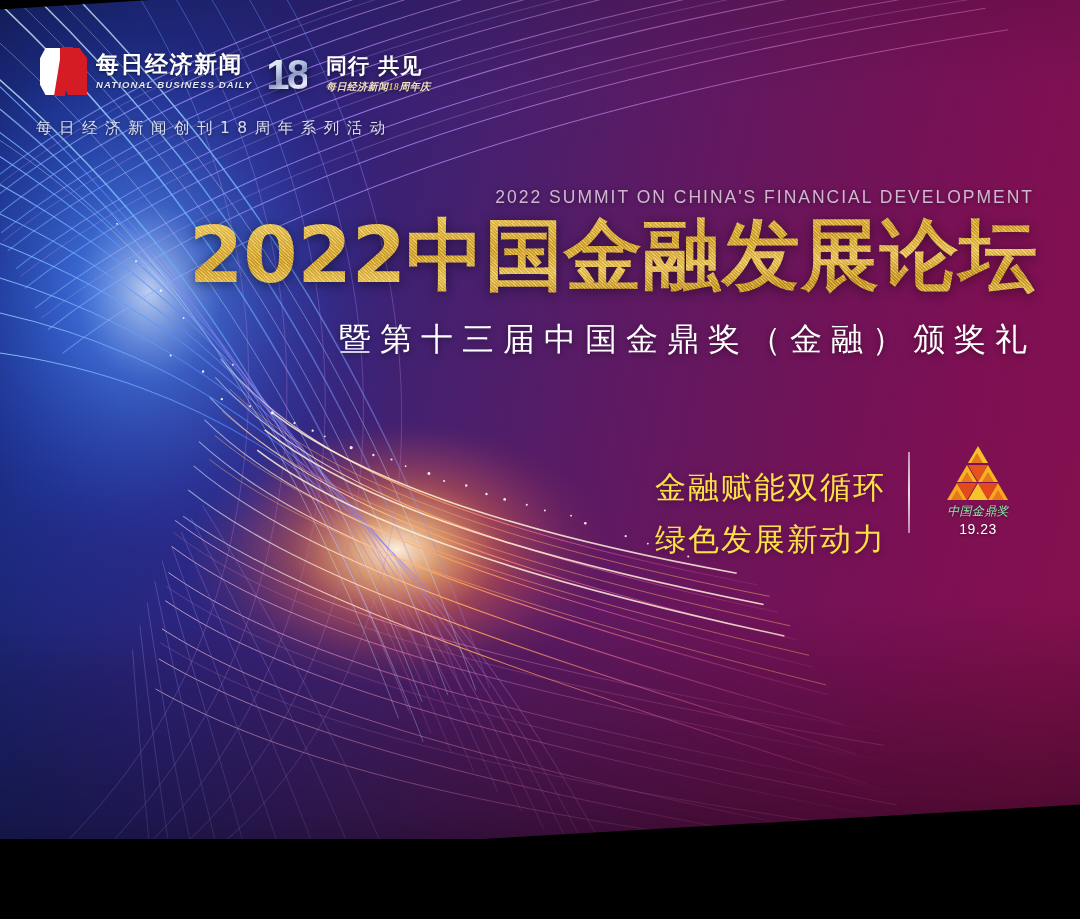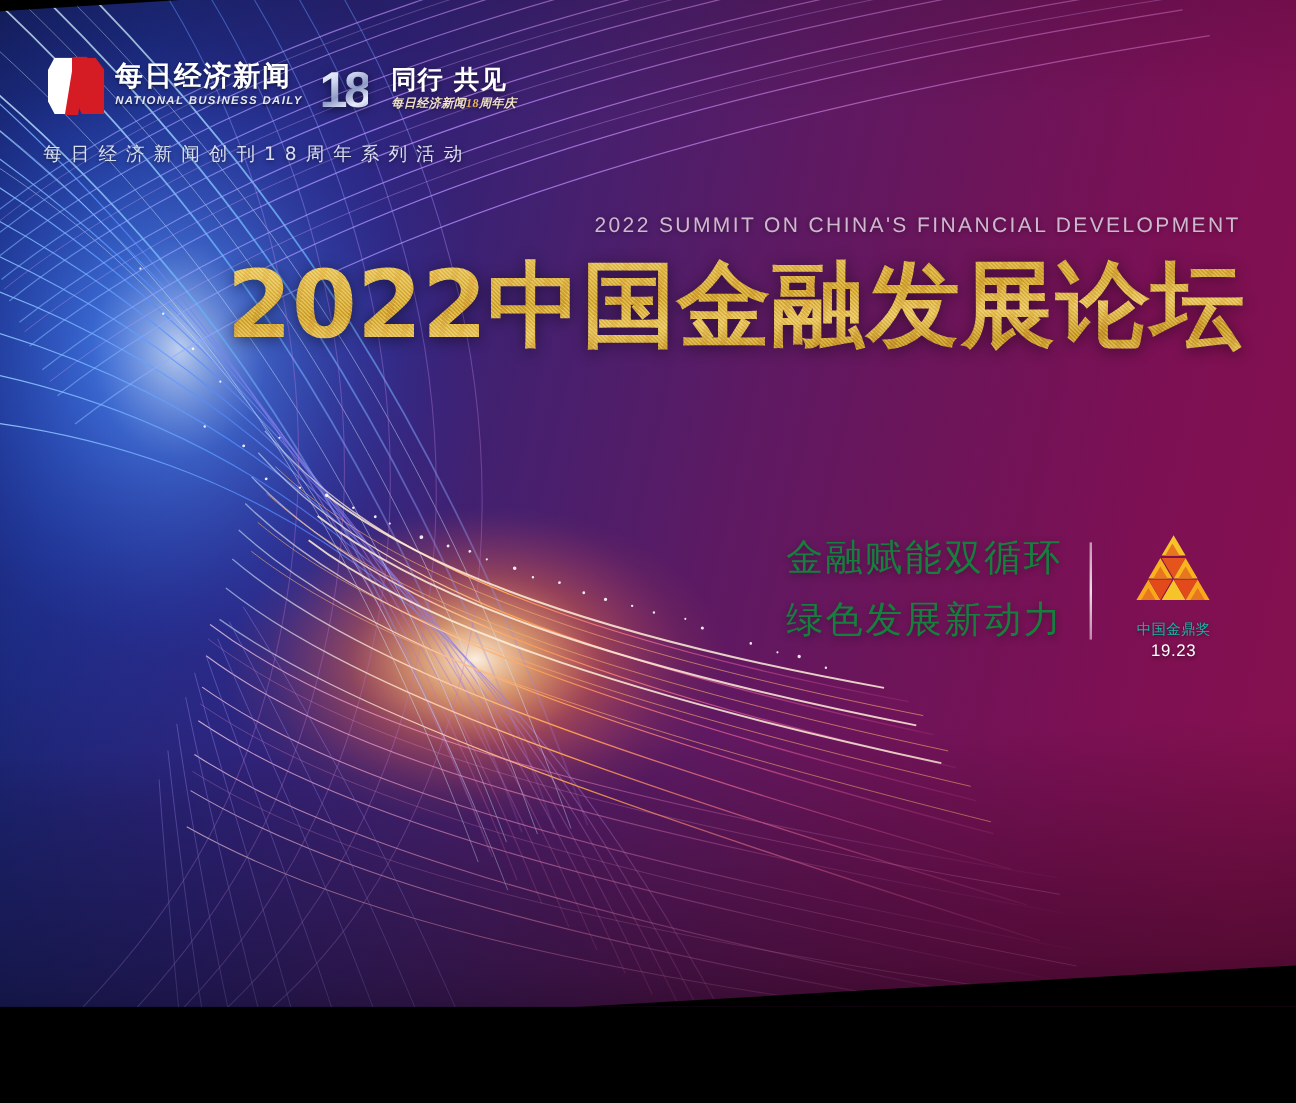--- a/index.html
+++ b/index.html
@@ -130,21 +130,21 @@
   #series-line{
     position:absolute;left:36px;top:118px;
     color:#d9def0;font-size:15.5px;letter-spacing:7.5px;
     font-family:"DejaVu Sans","Liberation Sans",sans-serif;
     text-shadow:0 1px 4px rgba(0,0,0,.55);
     white-space:nowrap;
   }
 
   
   #title-en{
-    position:absolute;right:46px;top:177px;
+    position:absolute;right:46px;top:187px;
     color:#cfb8cf;font-size:17.5px;letter-spacing:2.0px;
     white-space:nowrap;
     text-shadow:0 1px 4px rgba(0,0,0,.4);
   }
 
   #title-main{
     position:absolute;right:42px;top:216px;
     font-size:78px;line-height:1.0;font-weight:bold;
     letter-spacing:1px;white-space:nowrap;
     font-family:"DejaVu Sans","Liberation Sans",sans-serif;
@@ -159,45 +159,45 @@
 
   #title-sub{
     position:absolute;right:44px;top:318px;
     color:#fff;font-size:32px;letter-spacing:9px;white-space:nowrap;
     font-family:"DejaVu Sans","Liberation Sans",sans-serif;
     text-shadow:0 2px 6px rgba(0,0,0,.45);
   }
 
   
   #slogan{
-    position:absolute;left:655px;top:439px;
-    color:#15803d;font-size:31px;line-height:52px;letter-spacing:2px;
+    position:absolute;left:655px;top:461px;
+    color:#fde047;font-size:31px;line-height:52px;letter-spacing:2px;
     font-family:"DejaVu Sans","Liberation Sans",sans-serif;
     font-weight:300;
     text-shadow:0 2px 6px rgba(0,0,0,.35);
     white-space:nowrap;
   }
   #slogan-divider{
     position:absolute;left:908px;top:452px;width:2px;height:81px;
     background:linear-gradient(180deg,rgba(255,255,255,.55),rgba(255,255,255,.85),rgba(255,255,255,.5));
   }
 
   #award{
     position:absolute;left:943px;top:446px;width:70px;text-align:center;
   }
   #award-pyramid{
     position:relative;width:62px;height:54px;margin:0 auto;
   }
   .tri{position:absolute;width:0;height:0;}
   .tri.up{border-left:10.3px solid transparent;border-right:10.3px solid transparent;}
   .tri.dn{border-left:10.3px solid transparent;border-right:10.3px solid transparent;}
   #award-name{
-    margin-top:16px;color:#14b8a6;font-size:12px;letter-spacing:.3px;
-    font-family:"DejaVu Sans","Liberation Sans",sans-serif;
-    text-shadow:0 1px 3px rgba(0,0,0,.5);white-space:nowrap;
+    margin-top:3px;color:#86efac;font-size:12px;letter-spacing:.3px;
+    font-family:"DejaVu Sans","Liberation Sans",sans-serif;
+    text-shadow:0 1px 3px rgba(0,0,0,.5);white-space:nowrap;font-style:italic;
   }
   #award-date{
     margin-top:1px;color:#fff;font-size:14px;letter-spacing:.5px;
     text-shadow:0 1px 3px rgba(0,0,0,.5);
   }
 </style>
 </head>
 <body>
 
 <div id="stage">
@@ -416,20 +416,21 @@
       </div>
     </div>
   </div>
 
   <div id="series-line">每日经济新闻创刊18周年系列活动</div>
 
   <div id="title-en">2022 SUMMIT ON CHINA'S FINANCIAL DEVELOPMENT</div>
 
   <div id="title-main"><span class="num">2022</span><span>中国金融发展论坛</span></div>
 
+  <div id="title-sub">暨第十三届中国金鼎奖（金融）颁奖礼</div>
 
   <div id="slogan">
     <div>金融赋能双循环</div>
     <div>绿色发展新动力</div>
   </div>
   <div id="slogan-divider"></div>
 
   <div id="award">
     <div id="award-pyramid">
 

